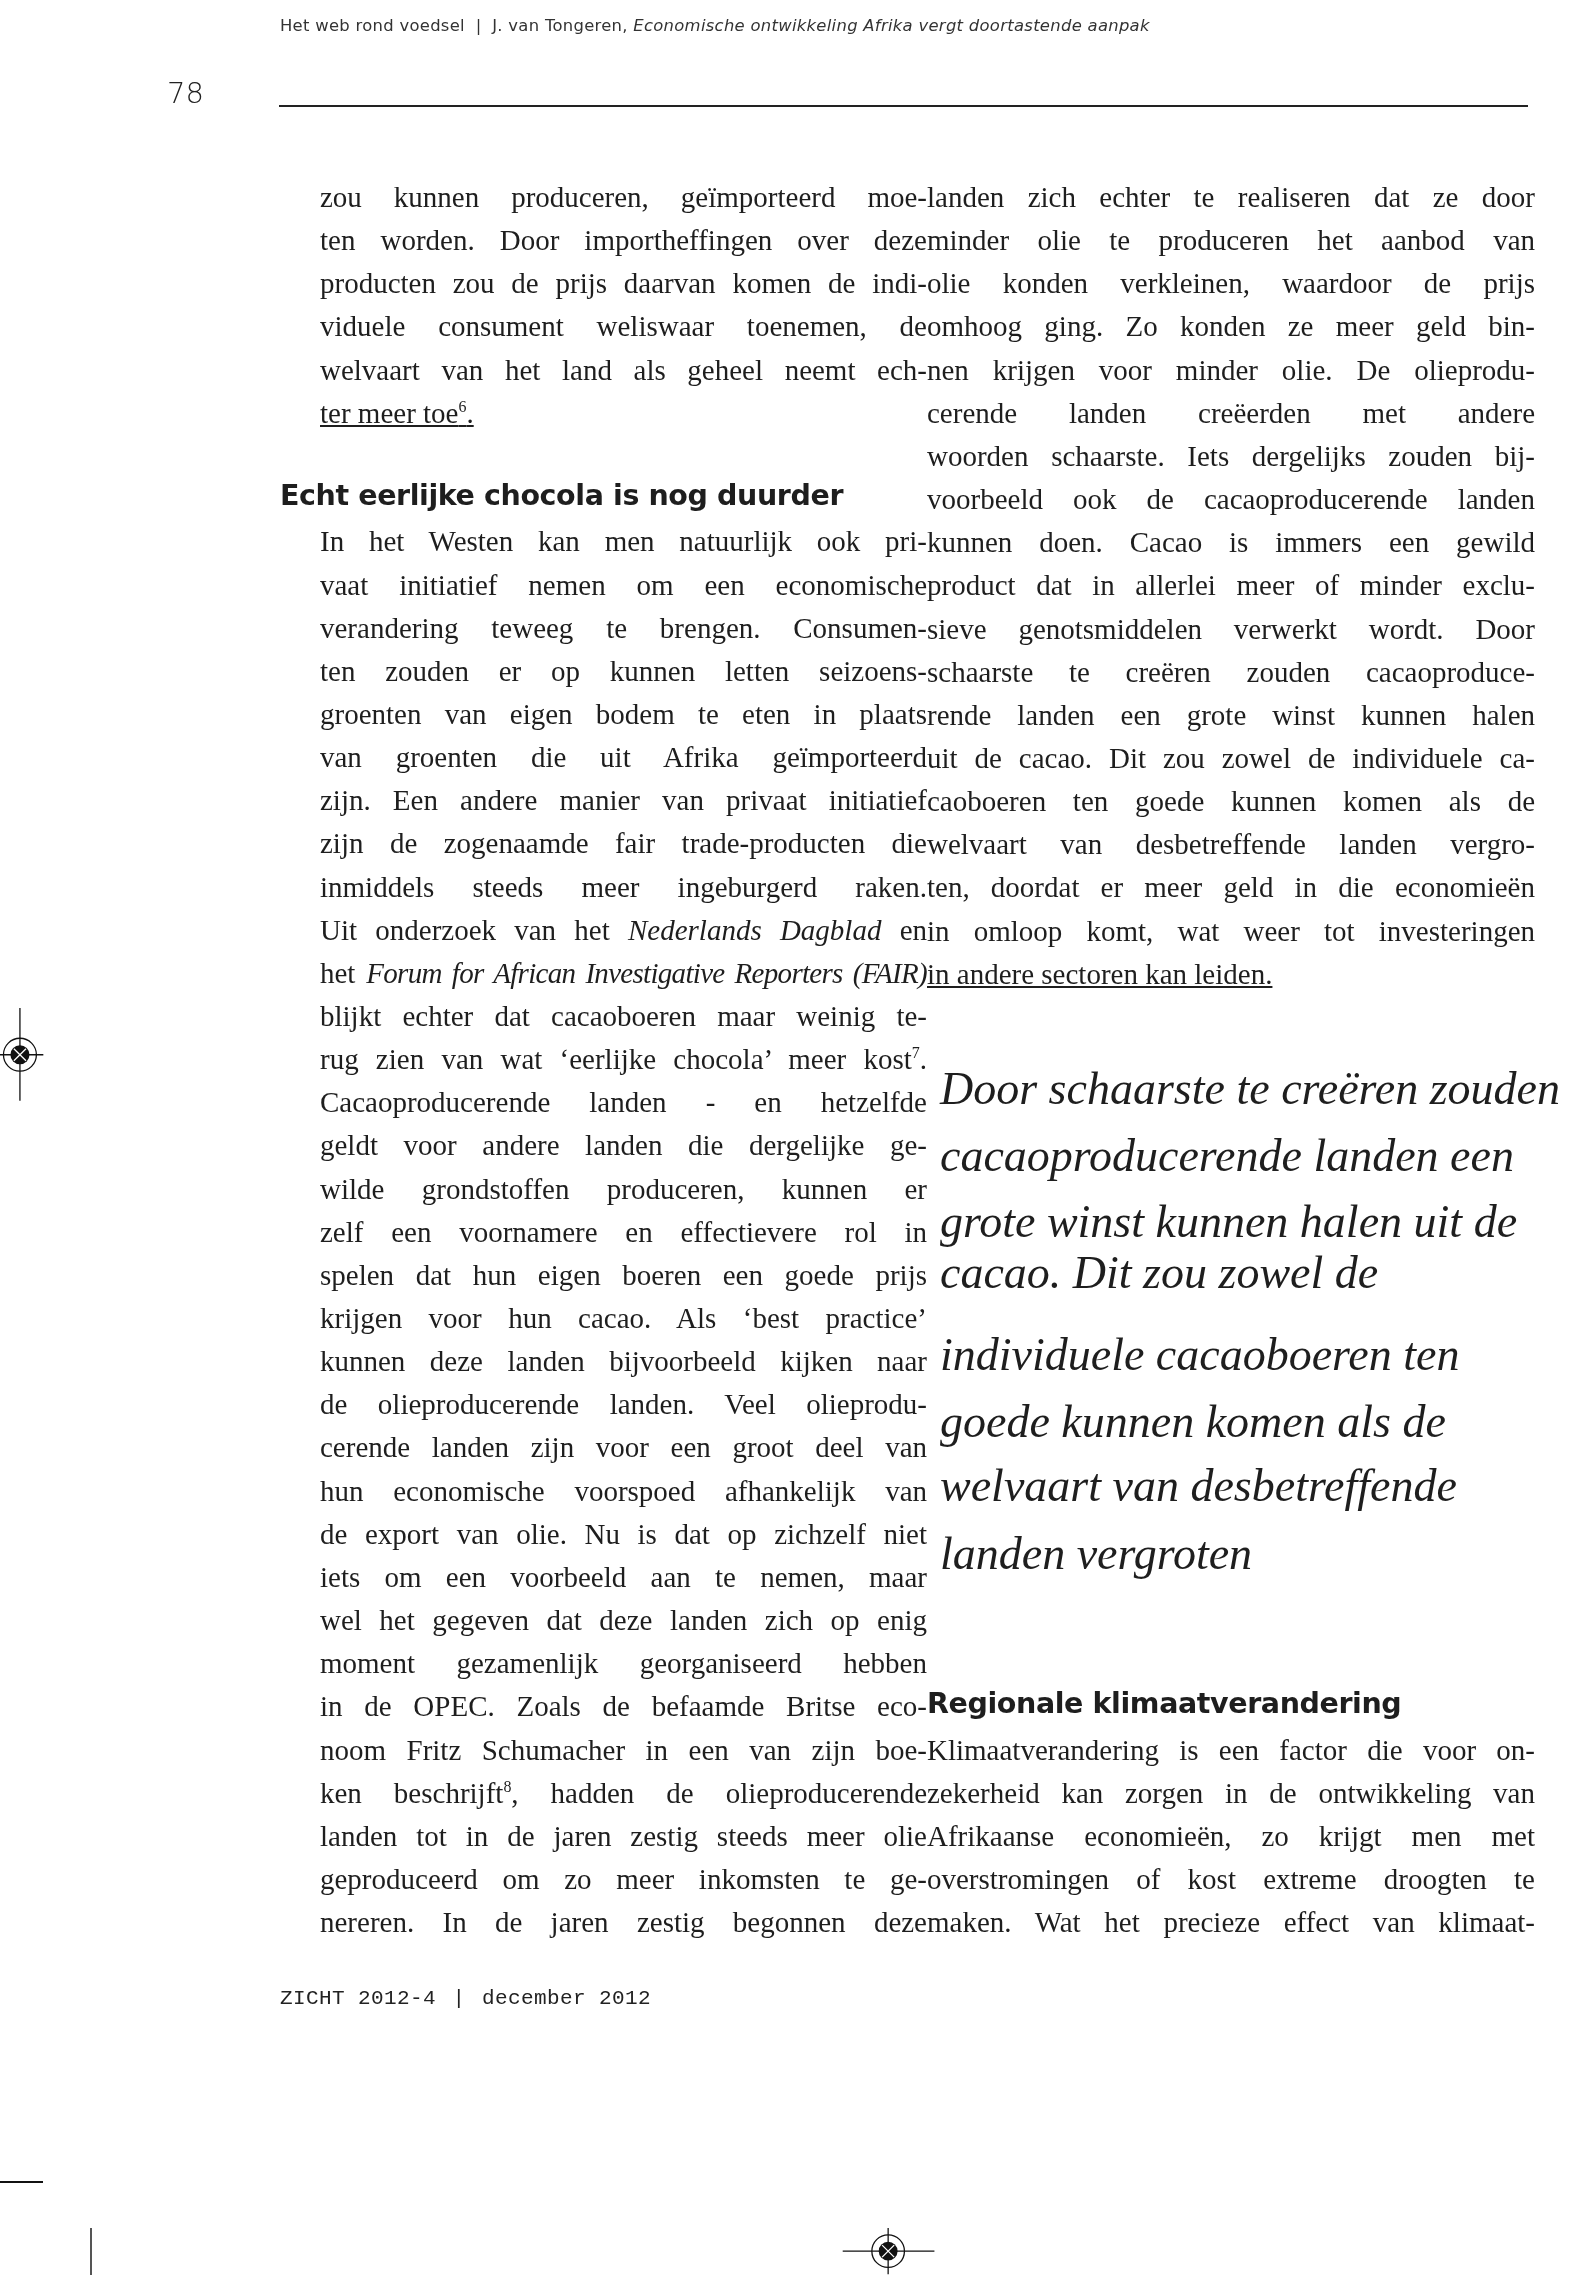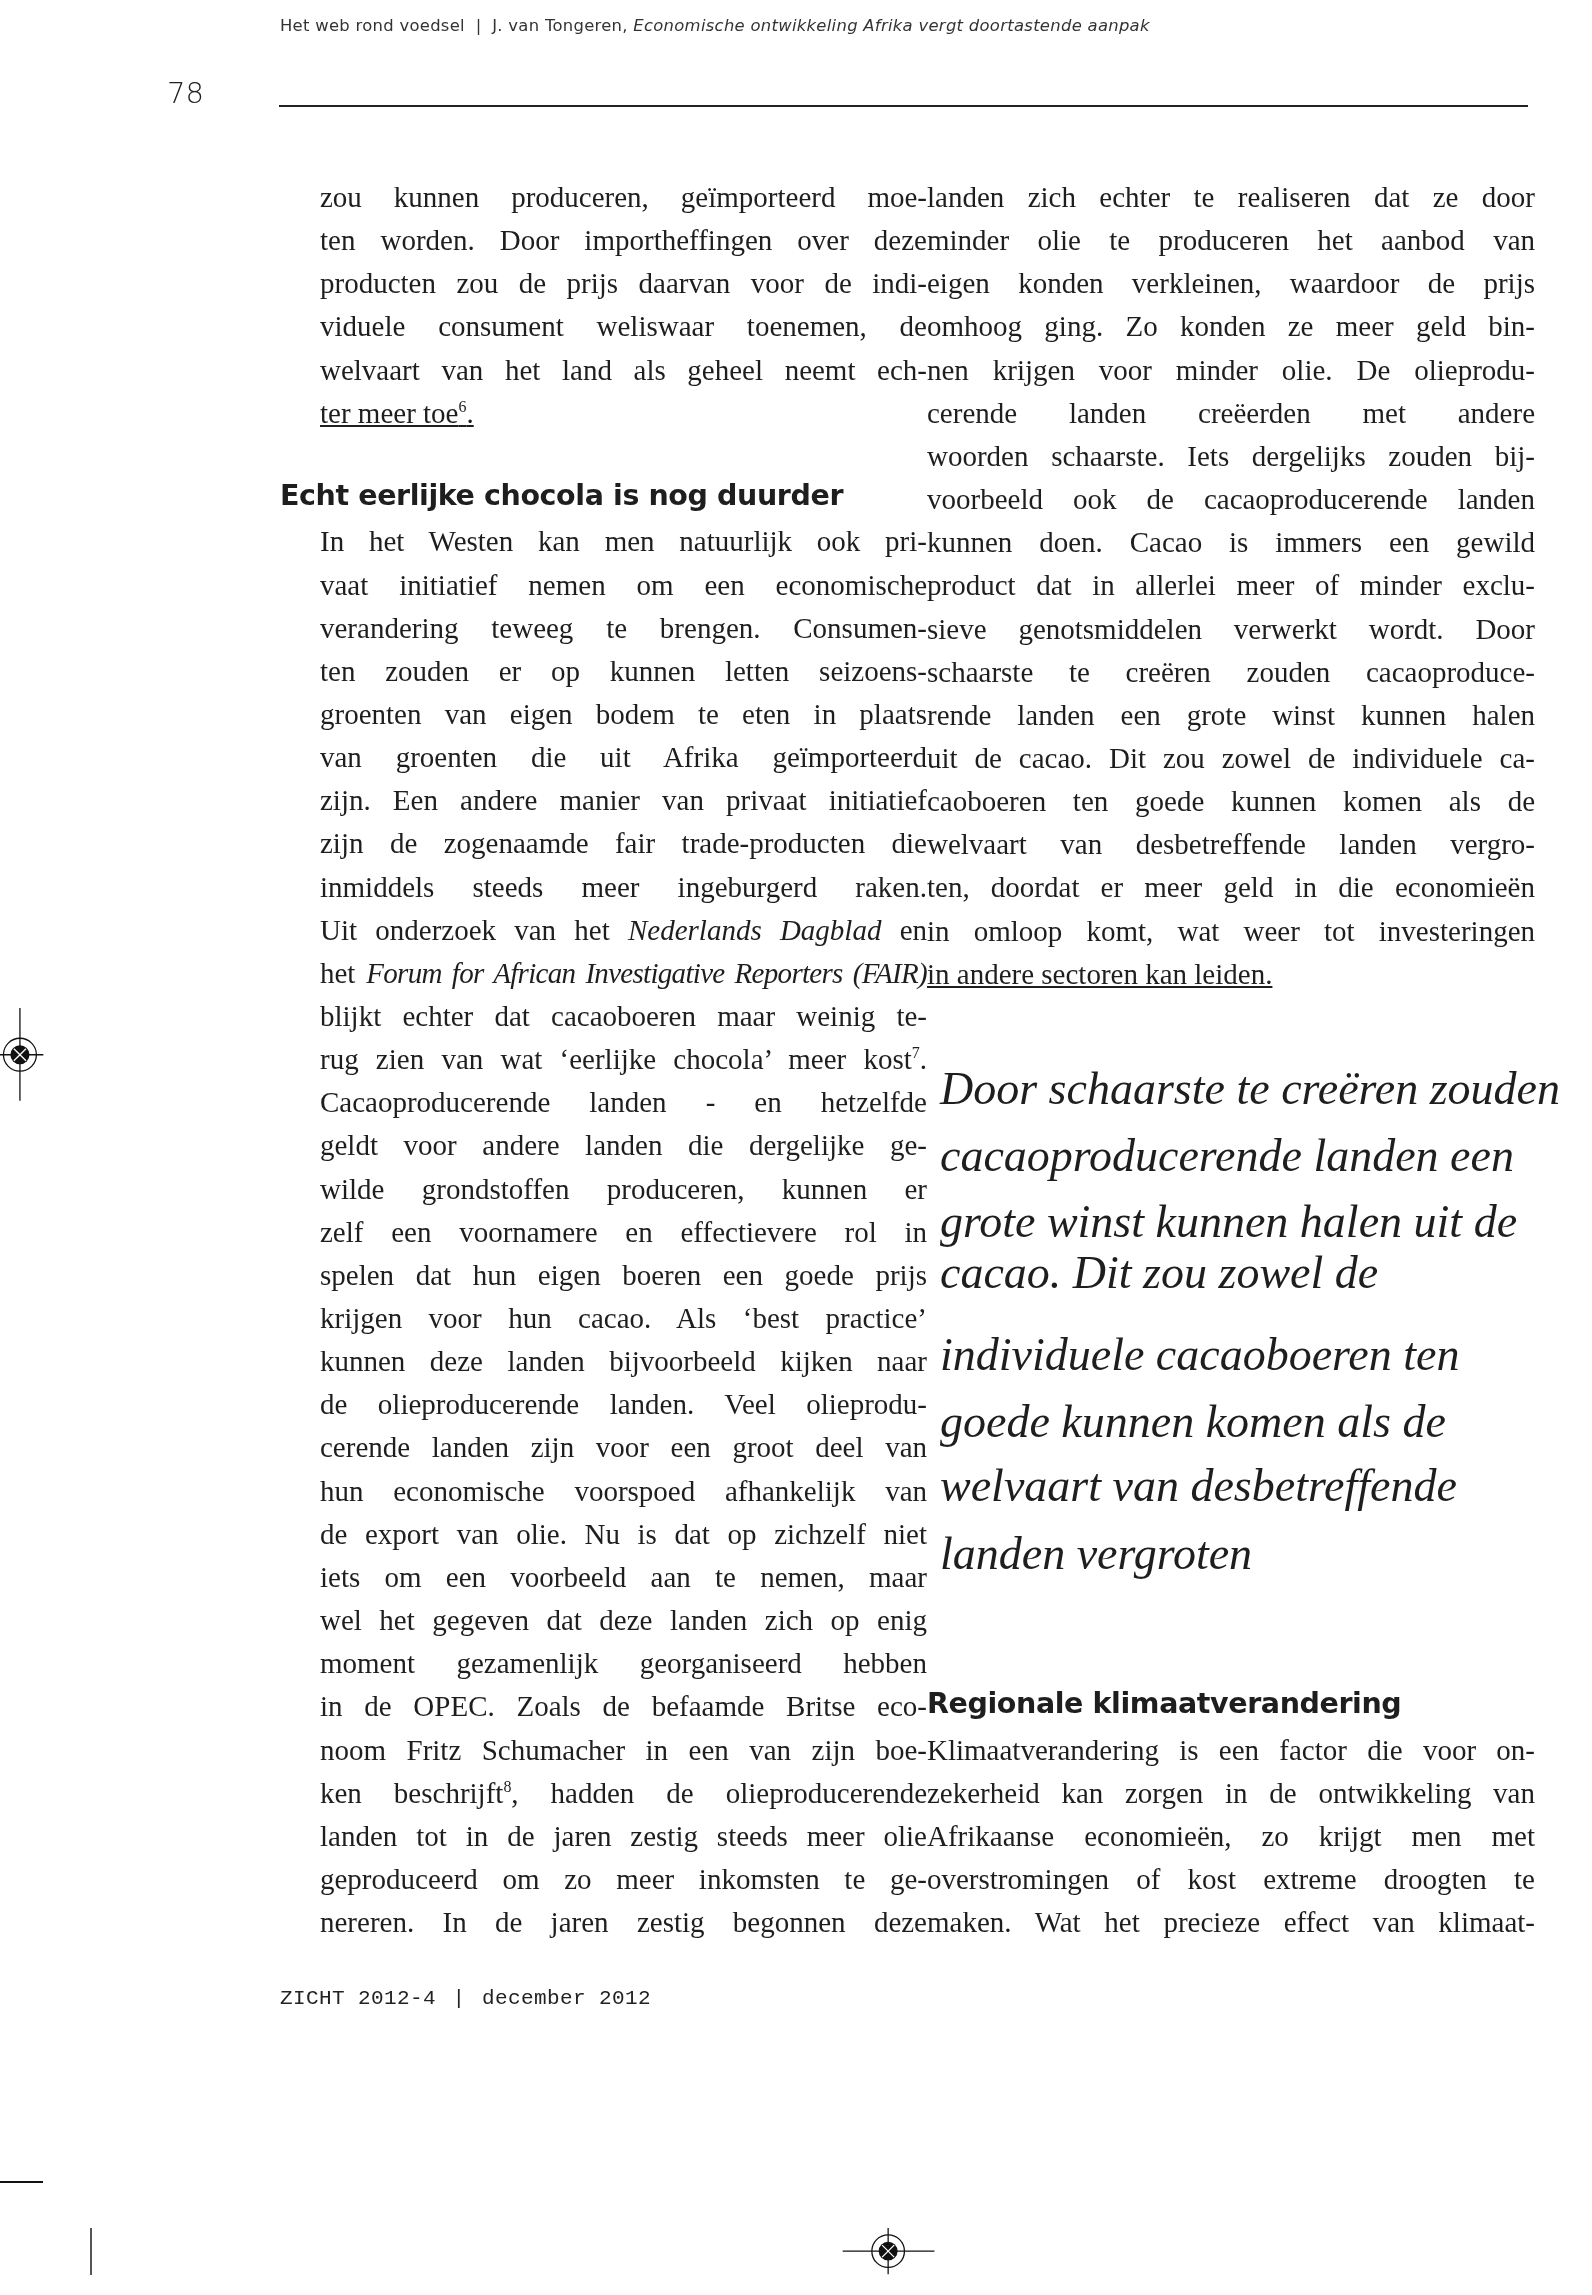--- a/index.html
+++ b/index.html
@@ -27,21 +27,21 @@
   <span style="margin:0 5.2px;">|</span>
   <span>J. van Tongeren,</span>
   <span class="it">Economische ontwikkeling Afrika vergt doortastende aanpak</span>
 </div>
 <div class="abs page-num">78</div>
 <div class="abs rule"></div>
 
 <div class="col-left">
   <div class="line" style="top:176px">zou kunnen produceren, geïmporteerd moe-</div>
   <div class="line" style="top:219px">ten worden. Door importheffingen over deze</div>
-  <div class="line" style="top:262px">producten zou de prijs daarvan voor de indi-</div>
+  <div class="line" style="top:262px">producten zou de prijs daarvan komen de indi-</div>
   <div class="line" style="top:305px">viduele consument weliswaar toenemen, de</div>
   <div class="line" style="top:349px">welvaart van het land als geheel neemt ech-</div>
   <div class="line last" style="top:392px">
     <span>ter meer toe</span><sup>6</sup><span>.</span>
   </div>
 
   <div class="heading" style="left:280px; top:479px;">Echt eerlijke chocola is nog duurder</div>
 
   <div class="line" style="top:520px">In het Westen kan men natuurlijk ook pri-</div>
   <div class="line" style="top:564px">vaat initiatief nemen om een economische</div>
@@ -82,21 +82,21 @@
     <span>ken beschrijft</span><sup>8</sup><span>, hadden de olieproducerende</span>
   </div>
   <div class="line" style="top:1815px">landen tot in de jaren zestig steeds meer olie</div>
   <div class="line" style="top:1858px">geproduceerd om zo meer inkomsten te ge-</div>
   <div class="line" style="top:1901px">nereren. In de jaren zestig begonnen deze</div>
 </div>
 
 <div class="col-right">
   <div class="line" style="top:176px">landen zich echter te realiseren dat ze door</div>
   <div class="line" style="top:219px">minder olie te produceren het aanbod van</div>
-  <div class="line" style="top:262px">eigen konden verkleinen, waardoor de prijs</div>
+  <div class="line" style="top:262px">olie konden verkleinen, waardoor de prijs</div>
   <div class="line" style="top:305px">omhoog ging. Zo konden ze meer geld bin-</div>
   <div class="line" style="top:349px">nen krijgen voor minder olie. De olieprodu-</div>
   <div class="line" style="top:392px">cerende landen creëerden met andere</div>
   <div class="line" style="top:435px">woorden schaarste. Iets dergelijks zouden bij-</div>
   <div class="line" style="top:478px">voorbeeld ook de cacaoproducerende landen</div>
   <div class="line" style="top:521px">kunnen doen. Cacao is immers een gewild</div>
   <div class="line" style="top:564px">product dat in allerlei meer of minder exclu-</div>
   <div class="line" style="top:608px">sieve genotsmiddelen verwerkt wordt. Door</div>
   <div class="line" style="top:651px">schaarste te creëren zouden cacaoproduce-</div>
   <div class="line" style="top:694px">rende landen een grote winst kunnen halen</div>

